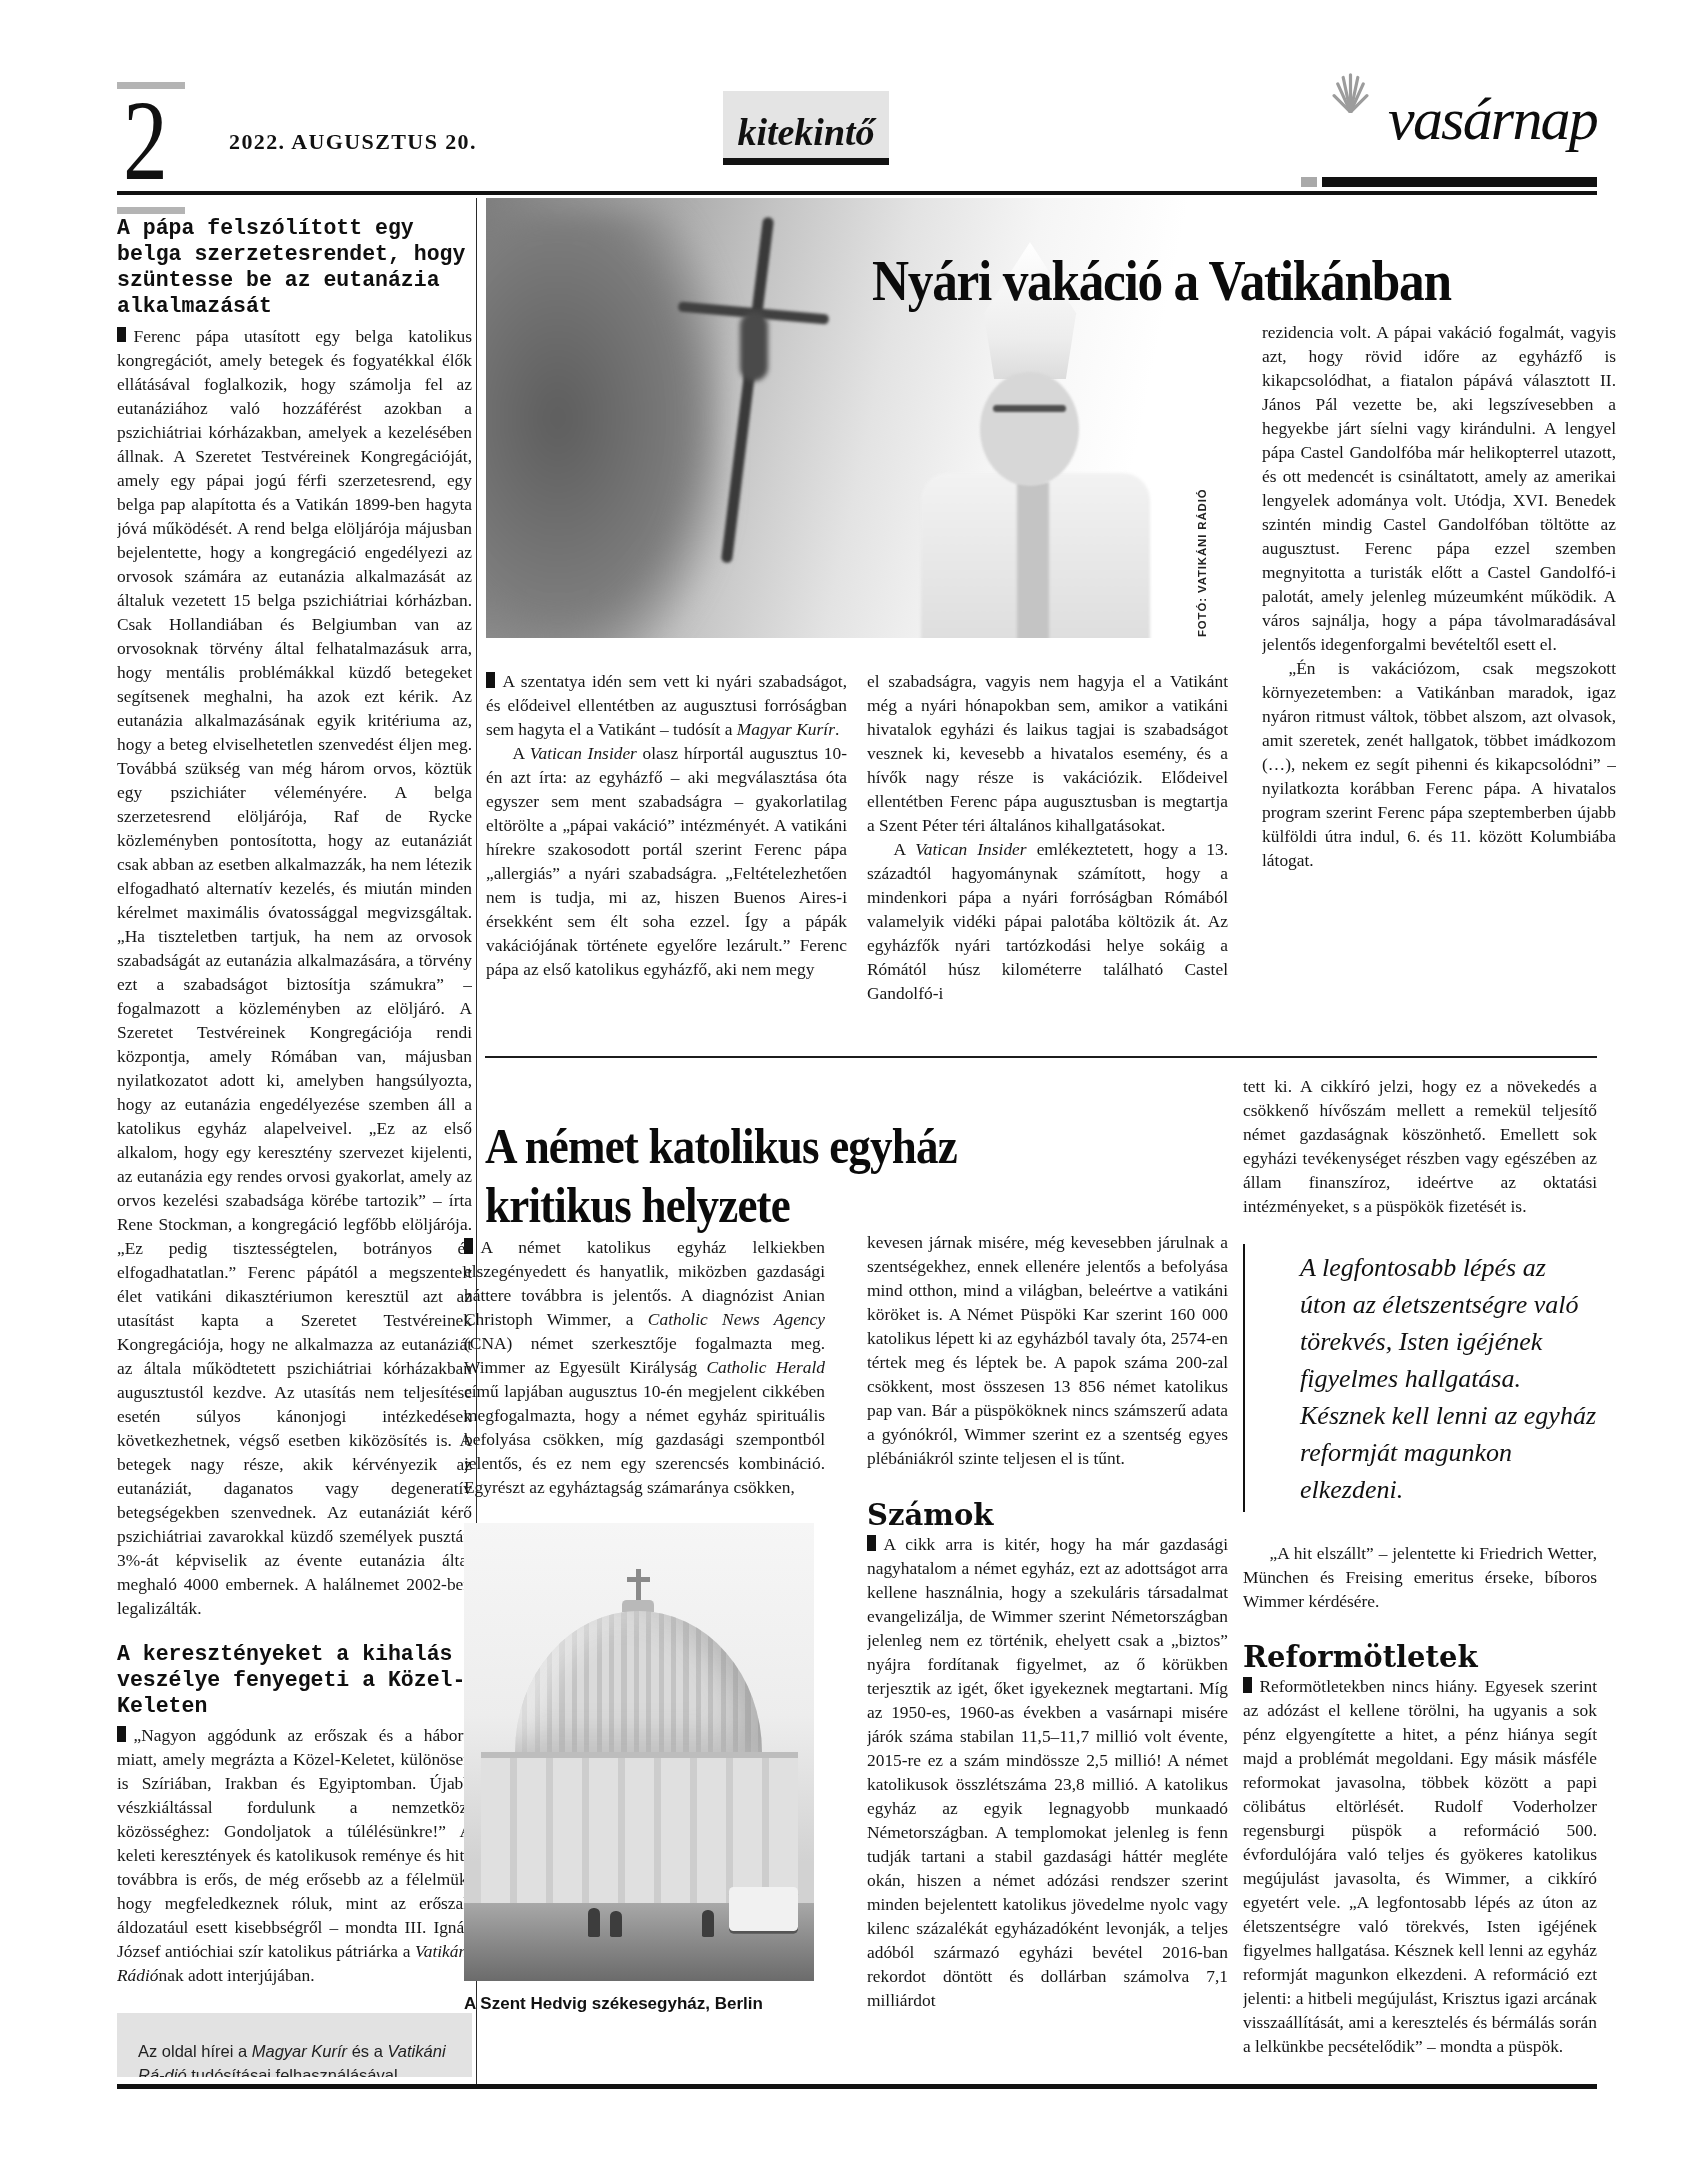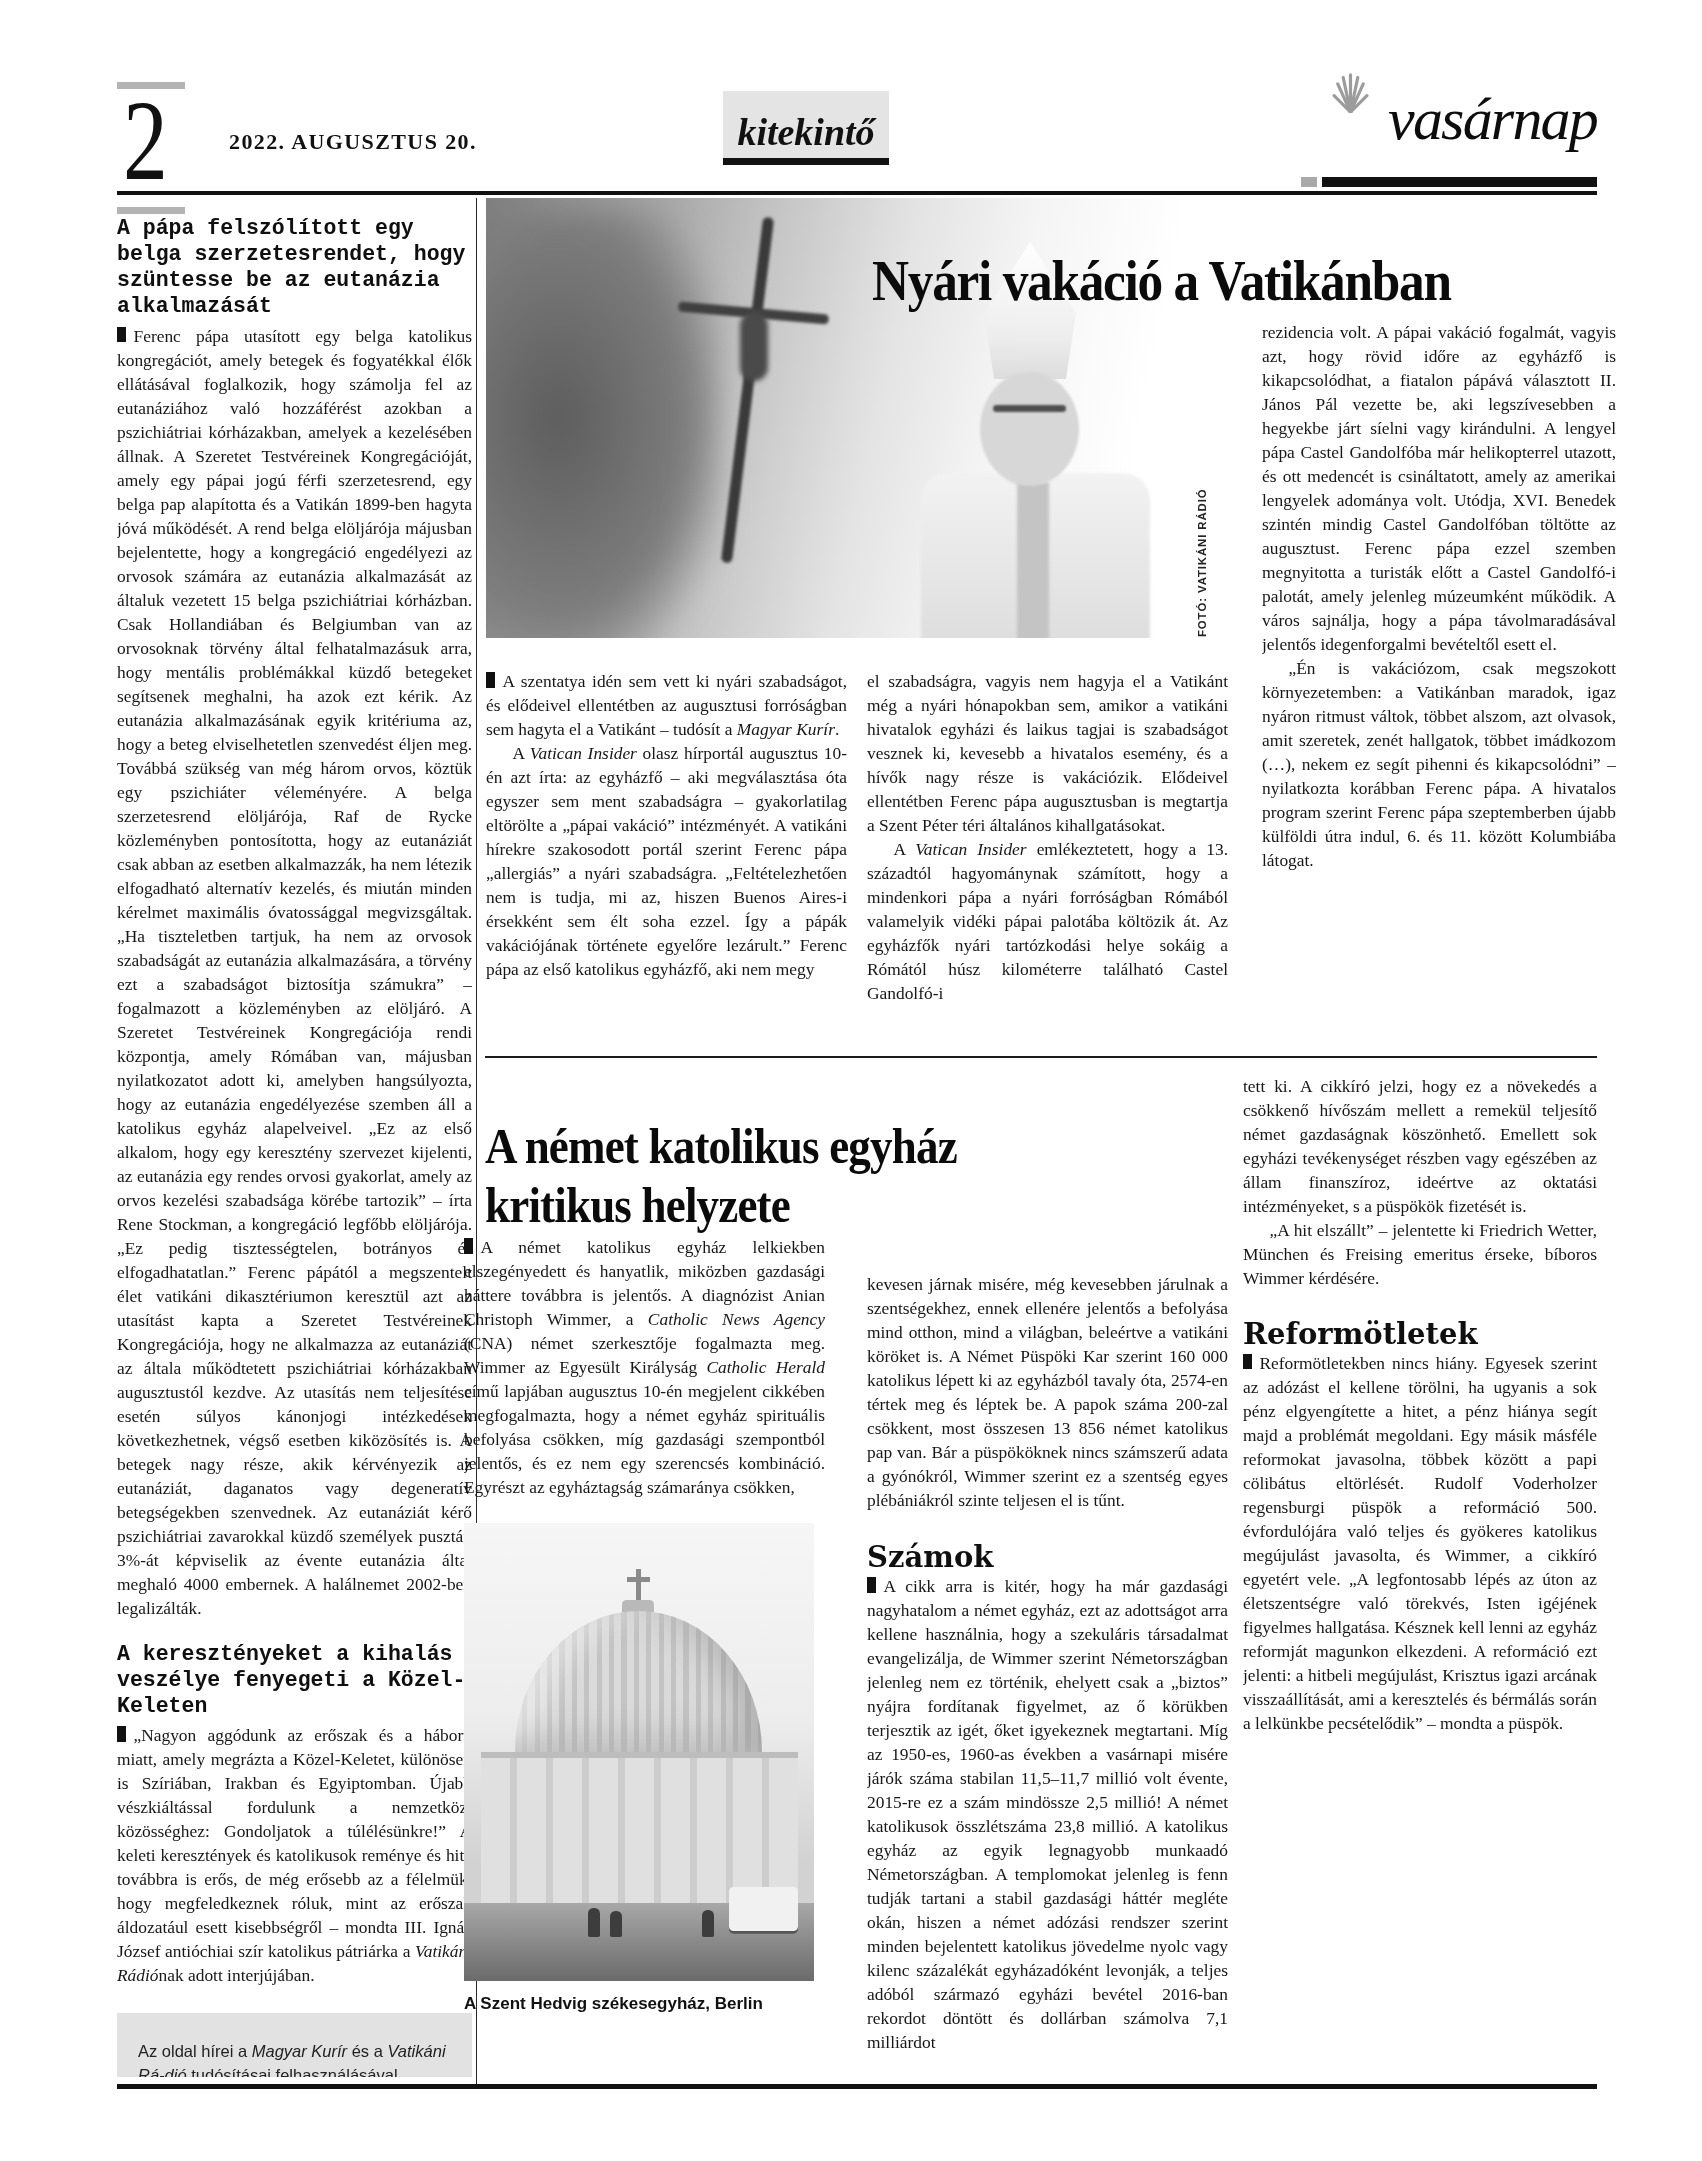--- a/index.html
+++ b/index.html
@@ -131,21 +131,21 @@
   }
 
   
   .sa-headline {
     position: absolute; left: 485px; top: 1083px; width: 778px;
     font-family: "Liberation Serif", serif; font-weight: bold;
     font-size: 50px; line-height: 59px; letter-spacing: -0.9px; color: #0b0b0b;
     transform: scaleX(0.9); transform-origin: 0 0; white-space: nowrap;
   }
   .sa-col1 { position: absolute; left: 464px; top: 1235px; width: 361px; height: 848px; overflow: hidden; }
-  .sa-col2 { position: absolute; left: 867px; top: 1272px; width: 361px; height: 871px; overflow: hidden; }
+  .sa-col2 { position: absolute; left: 867px; top: 1230px; width: 361px; height: 871px; overflow: hidden; }
   .sa-col3 { position: absolute; left: 1243px; top: 1074px; width: 354px; height: 1008px; overflow: hidden; }
   .sa-col2 .subhead { margin-top: 29px; }
   .sa-col3 .attribution { text-indent: 26.5px; margin-top: 0; }
   .sa-col3 .subhead { margin-top: 27.5px; }
 
   .church-photo {
     position: relative; width: 350px; height: 458px; margin-top: 24px; overflow: hidden;
     background: linear-gradient(#f6f6f6 0%, #ededed 42%, #e0e0e0 58%, #d2d2d2 74%);
   }
   .church-cross-v { position: absolute; left: 172px; top: 46px; width: 4.6px; height: 32px; background: #8a8a8a; }
@@ -268,19 +268,20 @@
   </div>
 
   <div class="sa-col2 body-text">
     <p>kevesen járnak misére, még kevesebben járulnak a szentségekhez, ennek ellenére jelentős a befolyása mind otthon, mind a világban, beleértve a vatikáni köröket is. A Német Püspöki Kar szerint 160 000 katolikus lépett ki az egyházból tavaly óta, 2574-en tértek meg és léptek be. A papok száma 200-zal csökkent, most összesen 13 856 német katolikus pap van. Bár a püspököknek nincs számszerű adata a gyónókról, Wimmer szerint ez a szentség egyes plébániákról szinte teljesen el is tűnt.</p>
     <h3 class="subhead">Számok</h3>
     <p class="lead after-head">A cikk arra is kitér, hogy ha már gazdasági nagyhatalom a német egyház, ezt az adottságot arra kellene használnia, hogy a szekuláris társadalmat evangelizálja, de Wimmer szerint Németországban jelenleg nem ez történik, ehelyett csak a „biztos” nyájra fordítanak figyelmet, az ő körükben terjesztik az igét, őket igyekeznek megtartani. Míg az 1950-es, 1960-as években a vasárnapi misére járók száma stabilan 11,5–11,7 millió volt évente, 2015-re ez a szám mindössze 2,5 millió! A német katolikusok összlétszáma 23,8 millió. A katolikus egyház az egyik legnagyobb munkaadó Németországban. A templomokat jelenleg is fenn tudják tartani a stabil gazdasági háttér megléte okán, hiszen a német adózási rendszer szerint minden bejelentett katolikus jövedelme nyolc vagy kilenc százalékát egyházadóként levonják, a teljes adóból származó egyházi bevétel 2016-ban rekordot döntött és dollárban számolva 7,1 milliárdot</p>
   </div>
 
   <div class="sa-col3 body-text">
     <p>tett ki. A cikkíró jelzi, hogy ez a növekedés a csökkenő hívőszám mellett a remekül teljesítő német gazdaságnak köszönhető. Emellett sok egyházi tevékenységet részben vagy egészében az állam finanszíroz, ideértve az oktatási intézményeket, s a püspökök fizetését is.</p>
+    <div class="pull-quote">A legfontosabb lépés az úton az életszentségre való törekvés, Isten igéjének figyelmes hallgatása. Késznek kell lenni az egyház reformját magunkon elkezdeni.</div>
     <p class="attribution">„A hit elszállt” – jelentette ki Friedrich Wetter, München és Freising emeritus érseke, bíboros Wimmer kérdésére.</p>
     <h3 class="subhead">Reformötletek</h3>
     <p class="lead after-head">Reformötletekben nincs hiány. Egyesek szerint az adózást el kellene törölni, ha ugyanis a sok pénz elgyengítette a hitet, a pénz hiánya segít majd a problémát megoldani. Egy másik másféle reformokat javasolna, többek között a papi cölibátus eltörlését. Rudolf Voderholzer regensburgi püspök a reformáció 500. évfordulójára való teljes és gyökeres katolikus megújulást javasolta, és Wimmer, a cikkíró egyetért vele. „A legfontosabb lépés az úton az életszentségre való törekvés, Isten igéjének figyelmes hallgatása. Késznek kell lenni az egyház reformját magunkon elkezdeni. A reformáció ezt jelenti: a hitbeli megújulást, Krisztus igazi arcának visszaállítását, ami a keresztelés és bérmálás során a lelkünkbe pecsételődik” – mondta a püspök.</p>
   </div>
 
 </div>
 
 
 </body></html>

